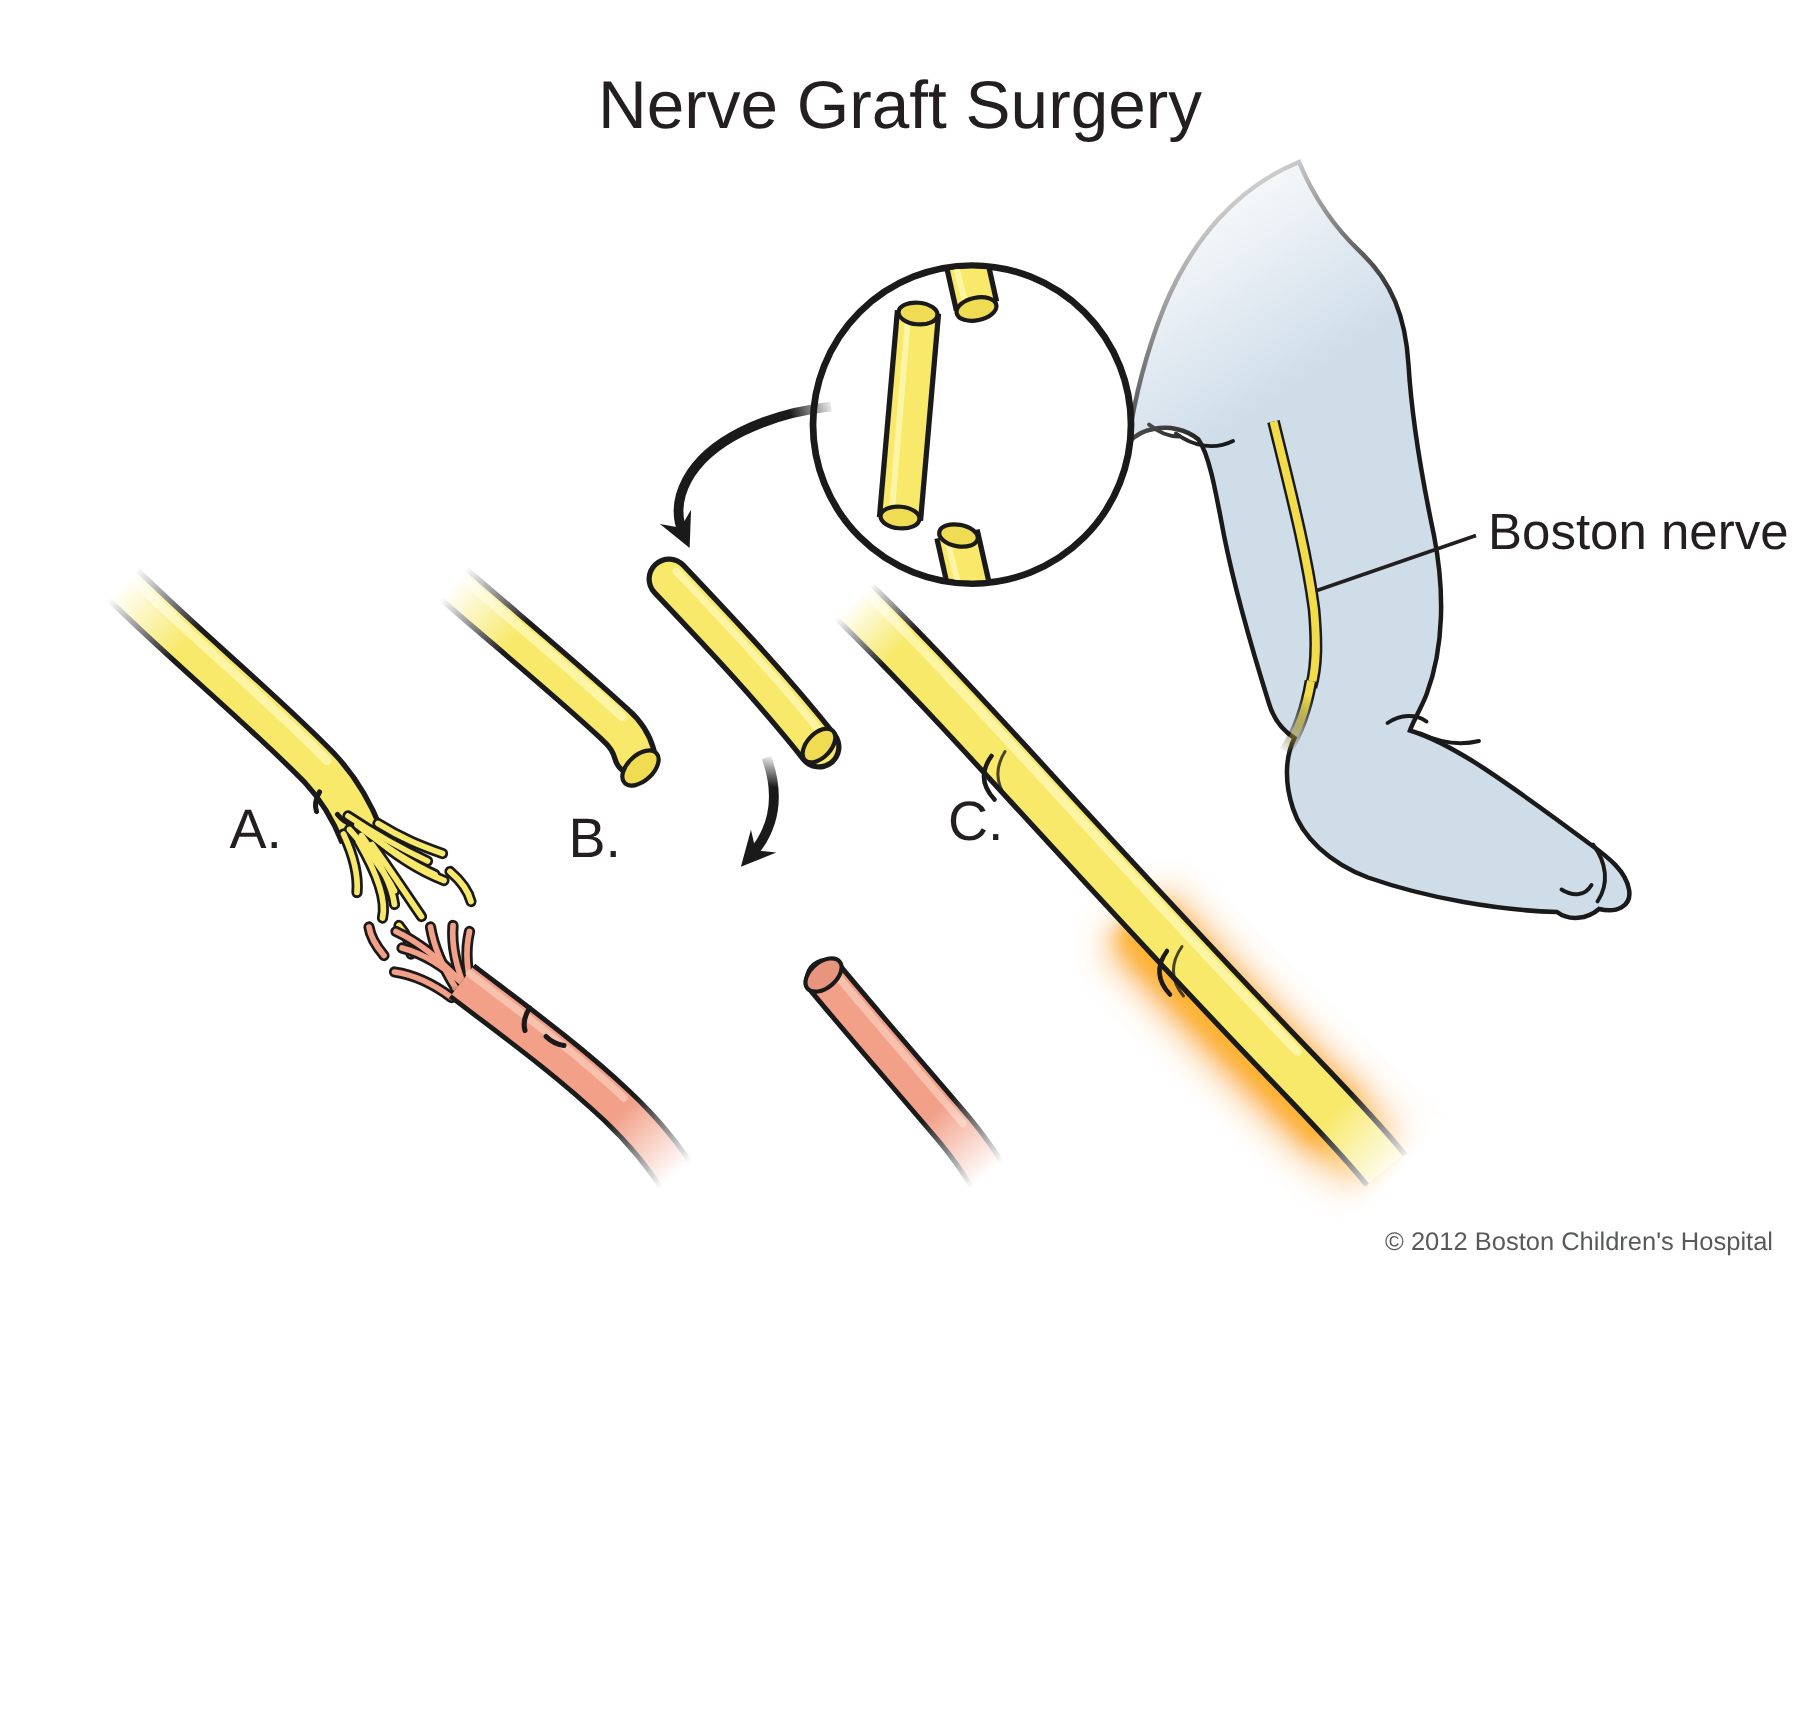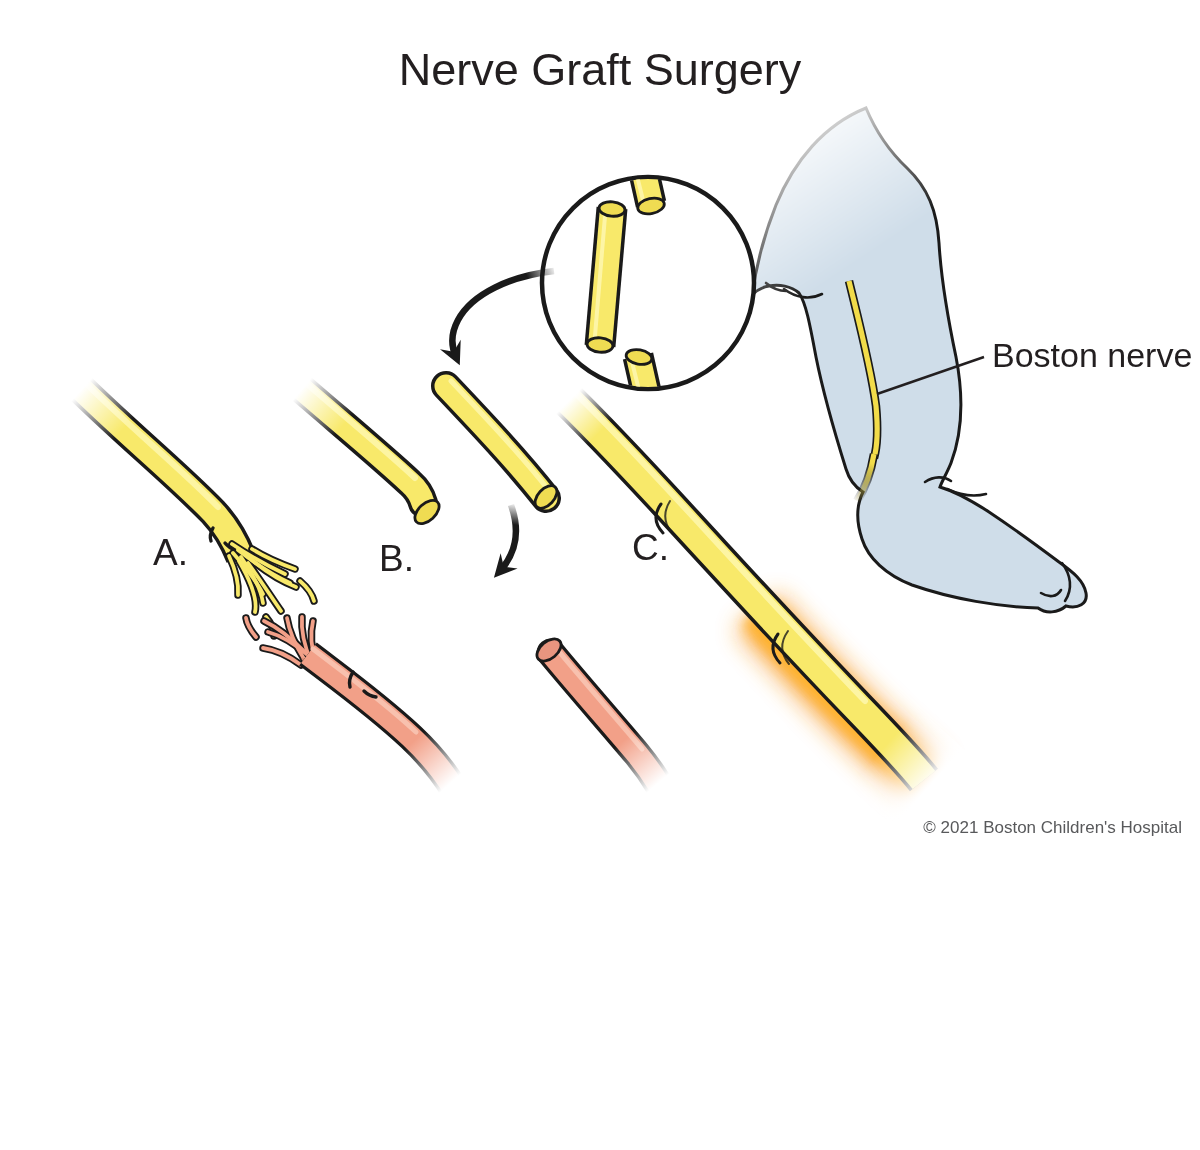--- a/index.html
+++ b/index.html
@@ -270,15 +270,15 @@
 </svg>
 
 <div class="page-title">Nerve Graft Surgery</div>
 
 <div class="step-label" id="labelA">A.</div>
 <div class="step-label" id="labelB">B.</div>
 <div class="step-label" id="labelC">C.</div>
 
 <div class="sural-label">Boston nerve</div>
 
-<div class="copyright">© 2021 Boston Children's Hospital</div>
+<div class="copyright">© 2012 Boston Children's Hospital</div>
 
 </div>
 
 </body></html>

